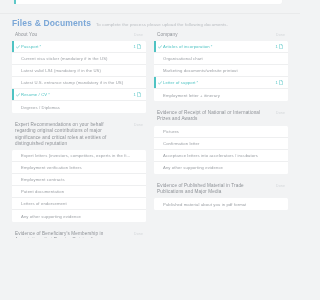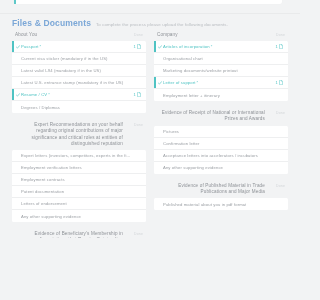--- a/index.html
+++ b/index.html
@@ -14,21 +14,20 @@
   body {
     font-family: "Liberation Sans", sans-serif;
     -webkit-font-smoothing: antialiased;
   }
   #page {
     position: relative;
     width: 300px;
     height: 238px;
     background: #f2f3f4;
     overflow: hidden;
-    text-align: right;
   }
 
   
   .top-stub {
     position: absolute;
     left: 14px;
     top: -8px;
     width: 268px;
     height: 12px;
     background: #ffffff;

